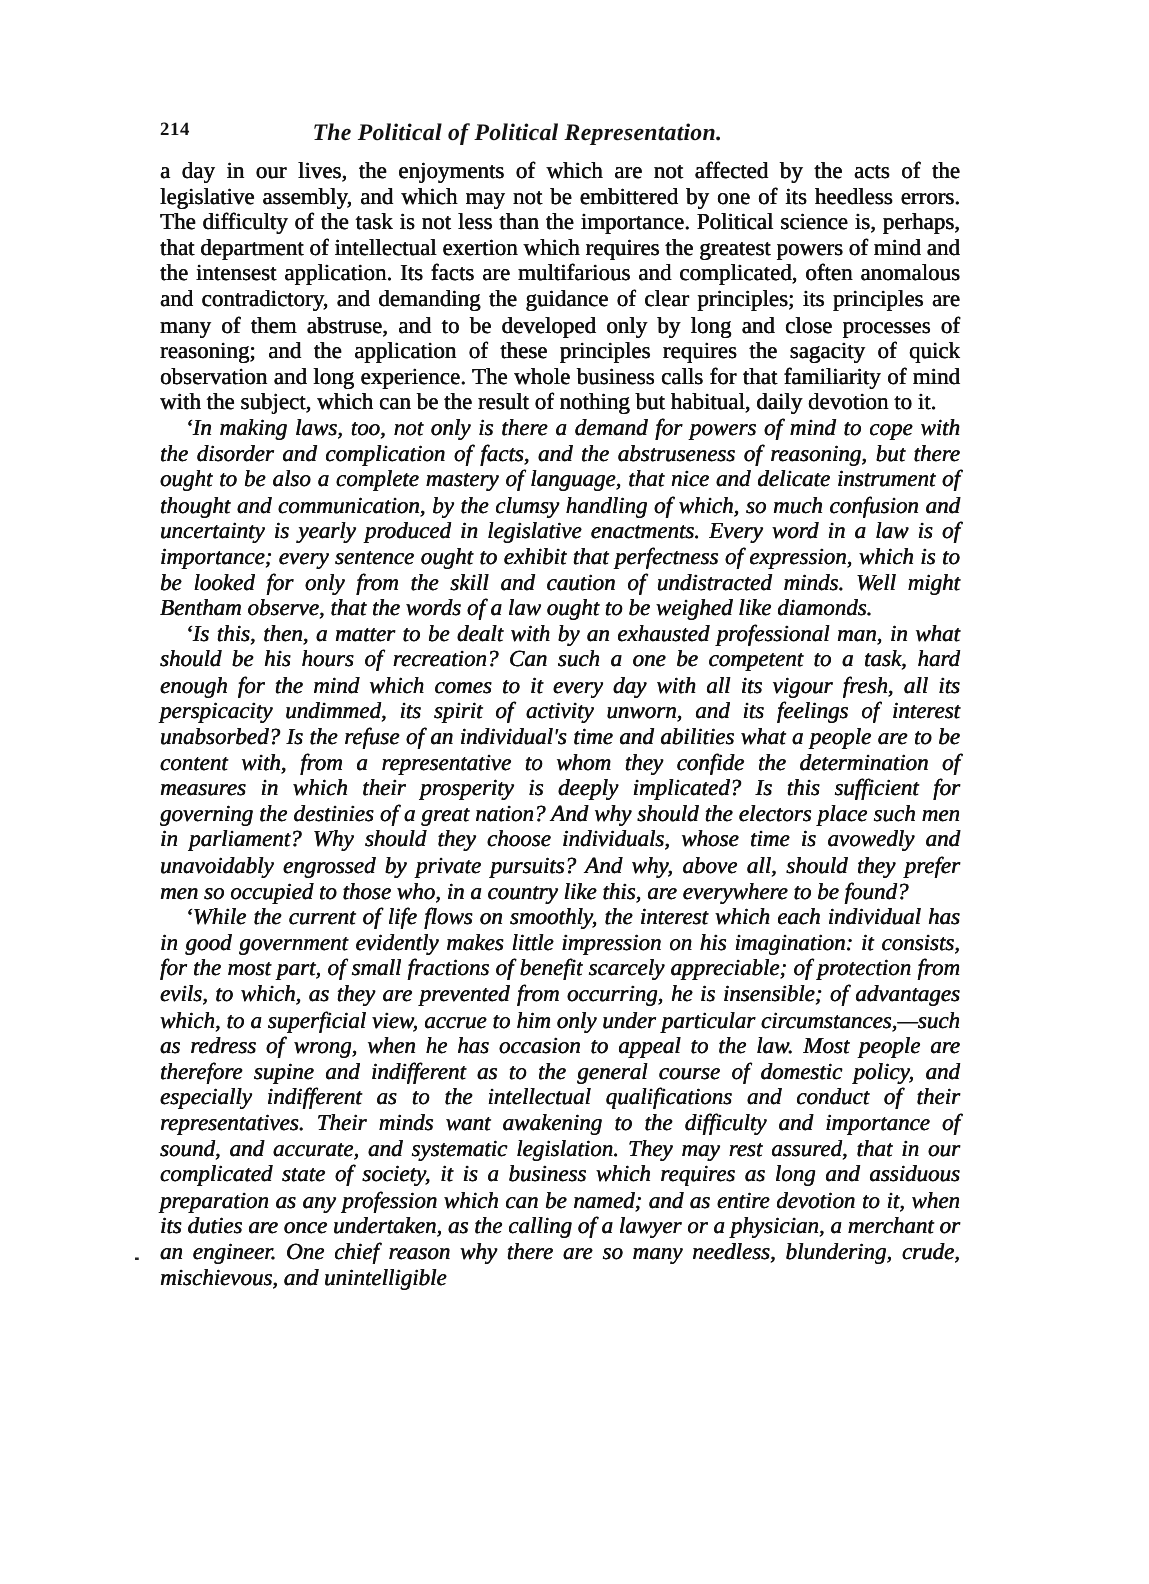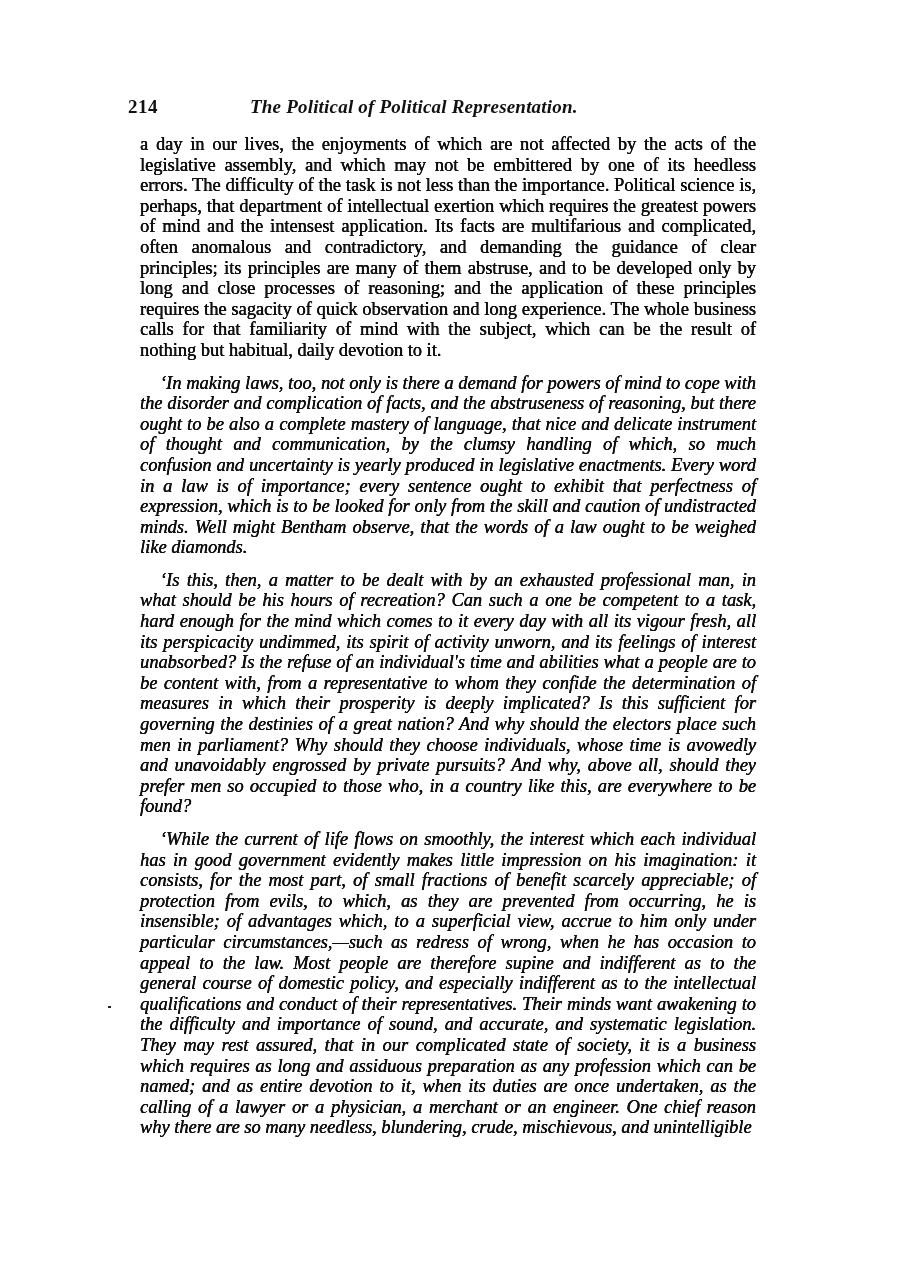--- a/index.html
+++ b/index.html
@@ -23,35 +23,35 @@
     }
     .running-head {
       position: relative;
       height: 26px;
       margin-bottom: 4px;
     }
     .page-number {
       position: absolute;
       left: 0;
       top: 0;
-      font-size: 19px;
+      font-size: 15px;
       font-weight: bold;
       letter-spacing: 0.5px;
     }
     .running-title {
       position: absolute;
       left: 122px;
       top: 0;
       font-size: 19px;
       font-style: italic;
       font-weight: bold;
       letter-spacing: 0.2px;
     }
     .body-text p {
-      margin: 12px;
+      margin: 0;
       font-size: 18.4px;
       line-height: 20.6px;
       text-align: justify;
       text-align-last: left;
       text-shadow: 0 0 0.4px #000, 0.3px 0 0.3px #333;
     }
     .body-text p.indent {
       text-indent: 20px;
       font-style: italic;
     }

